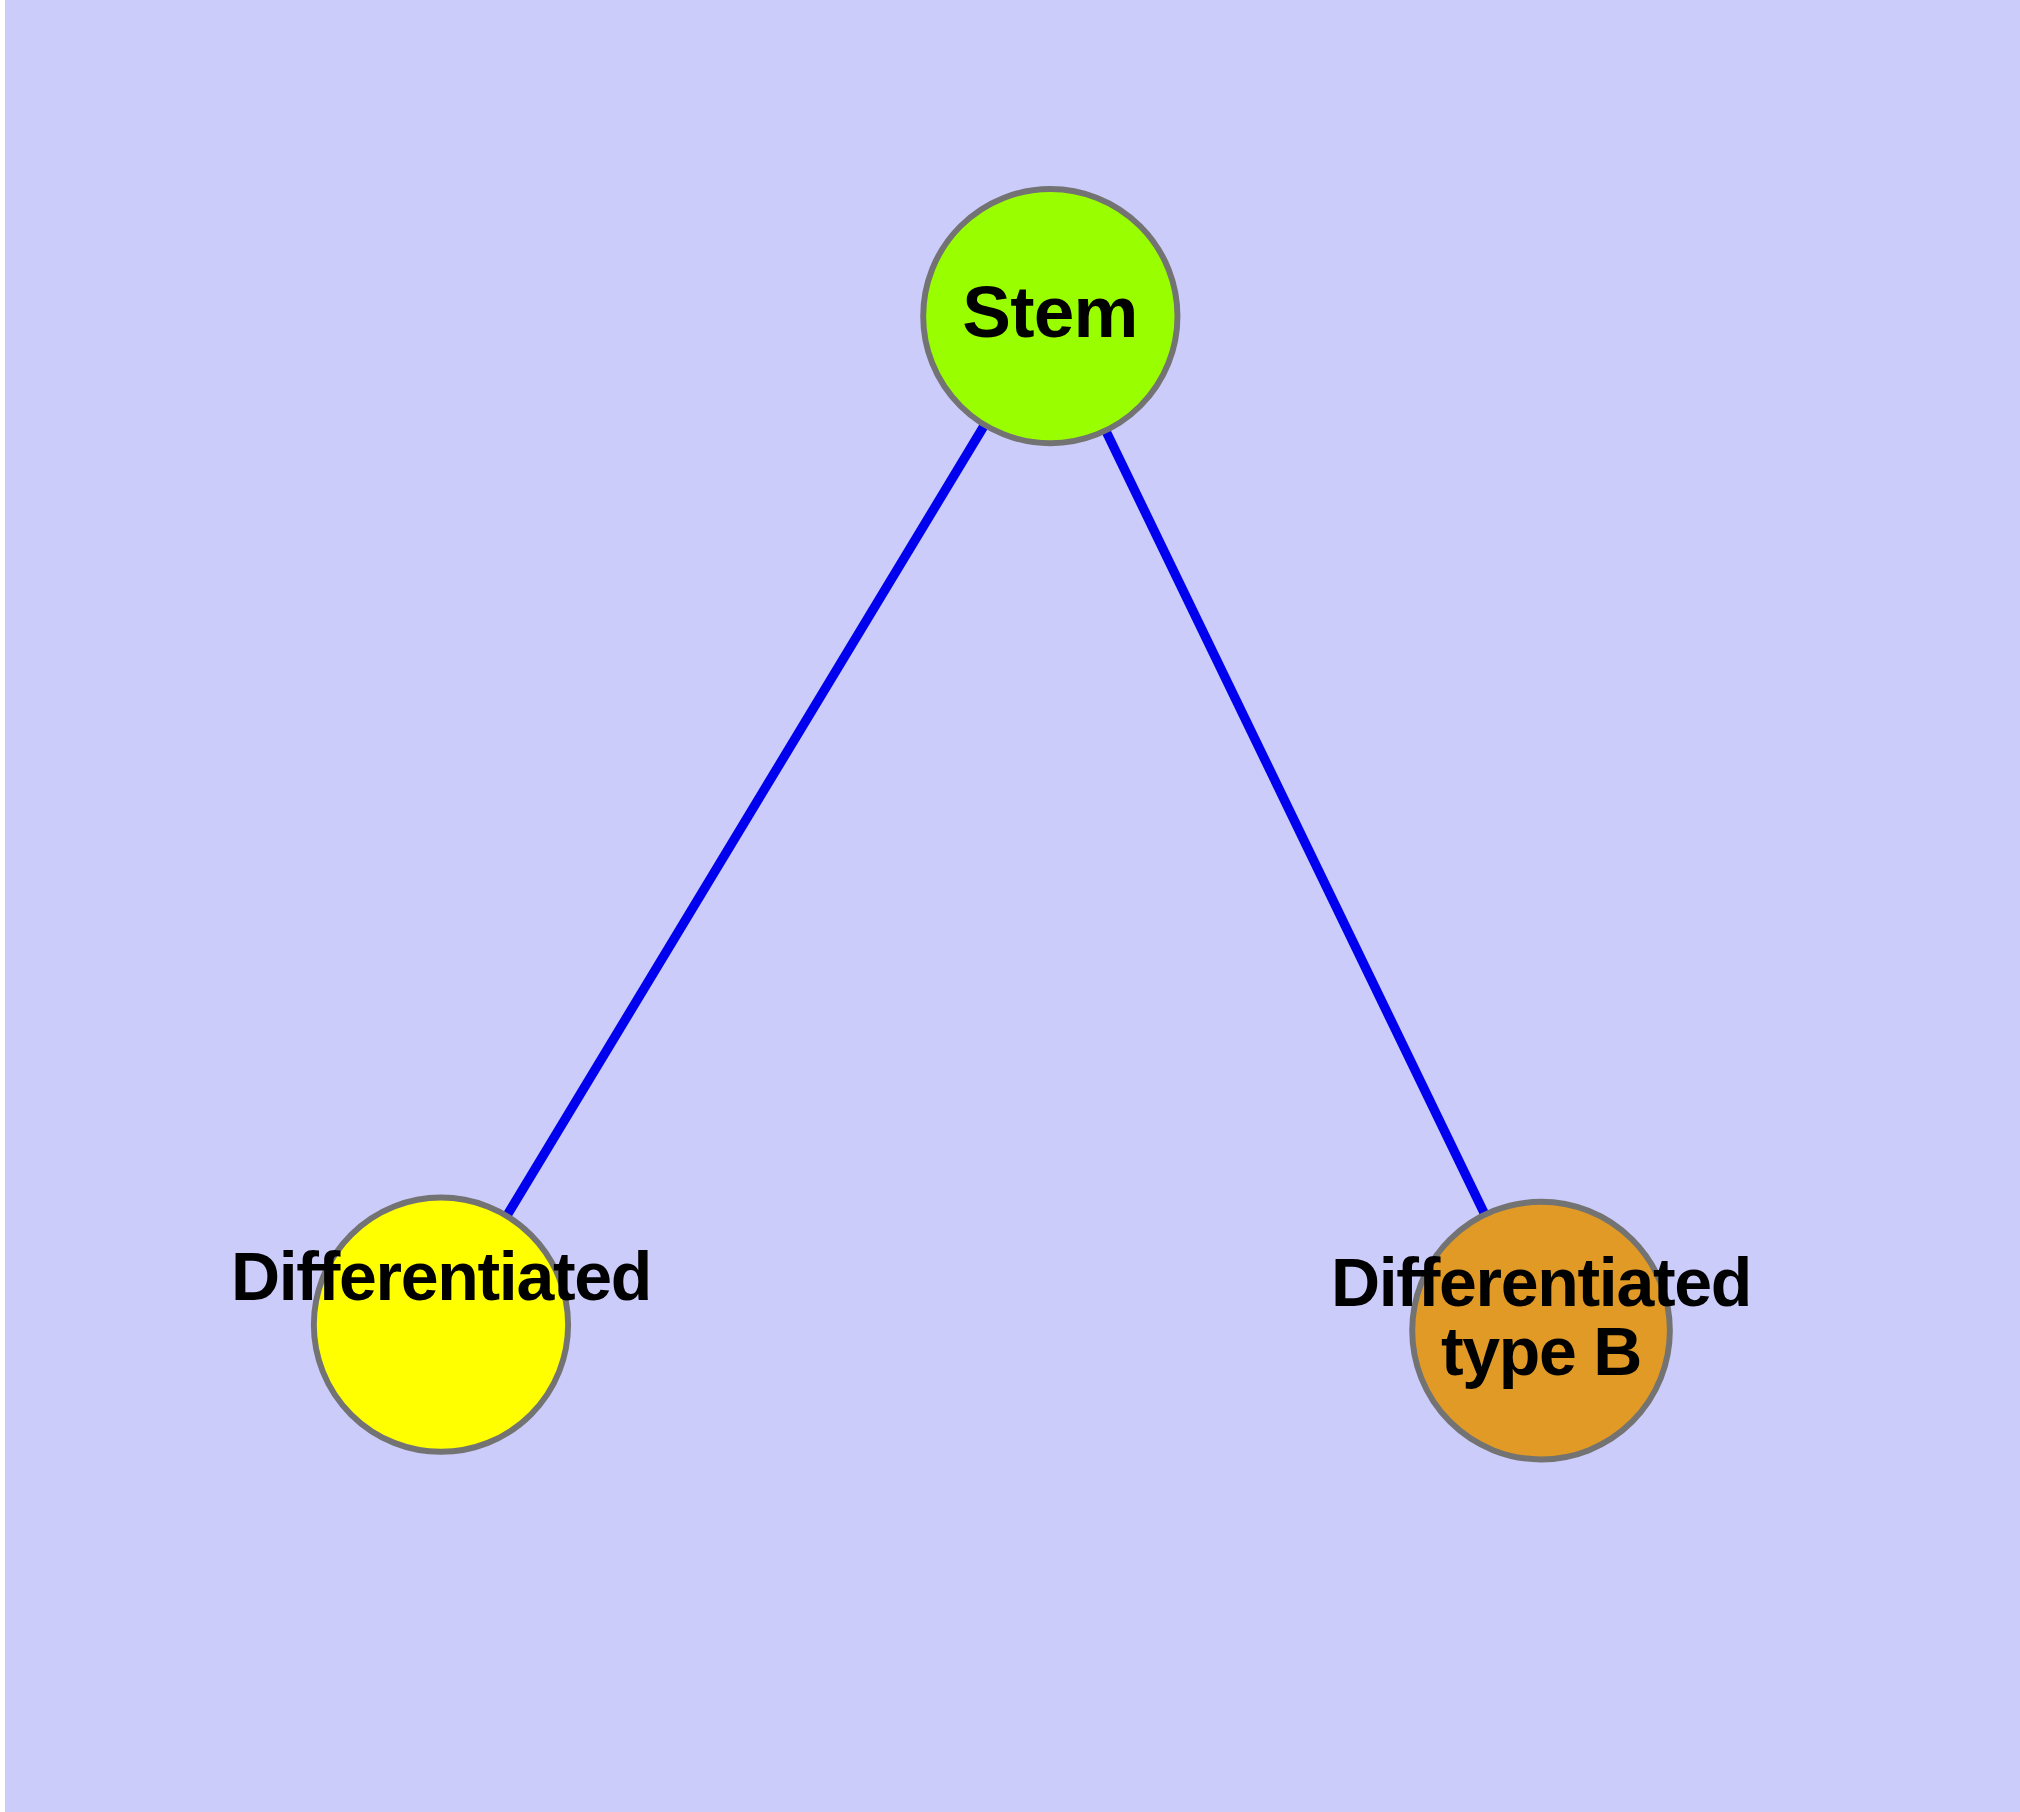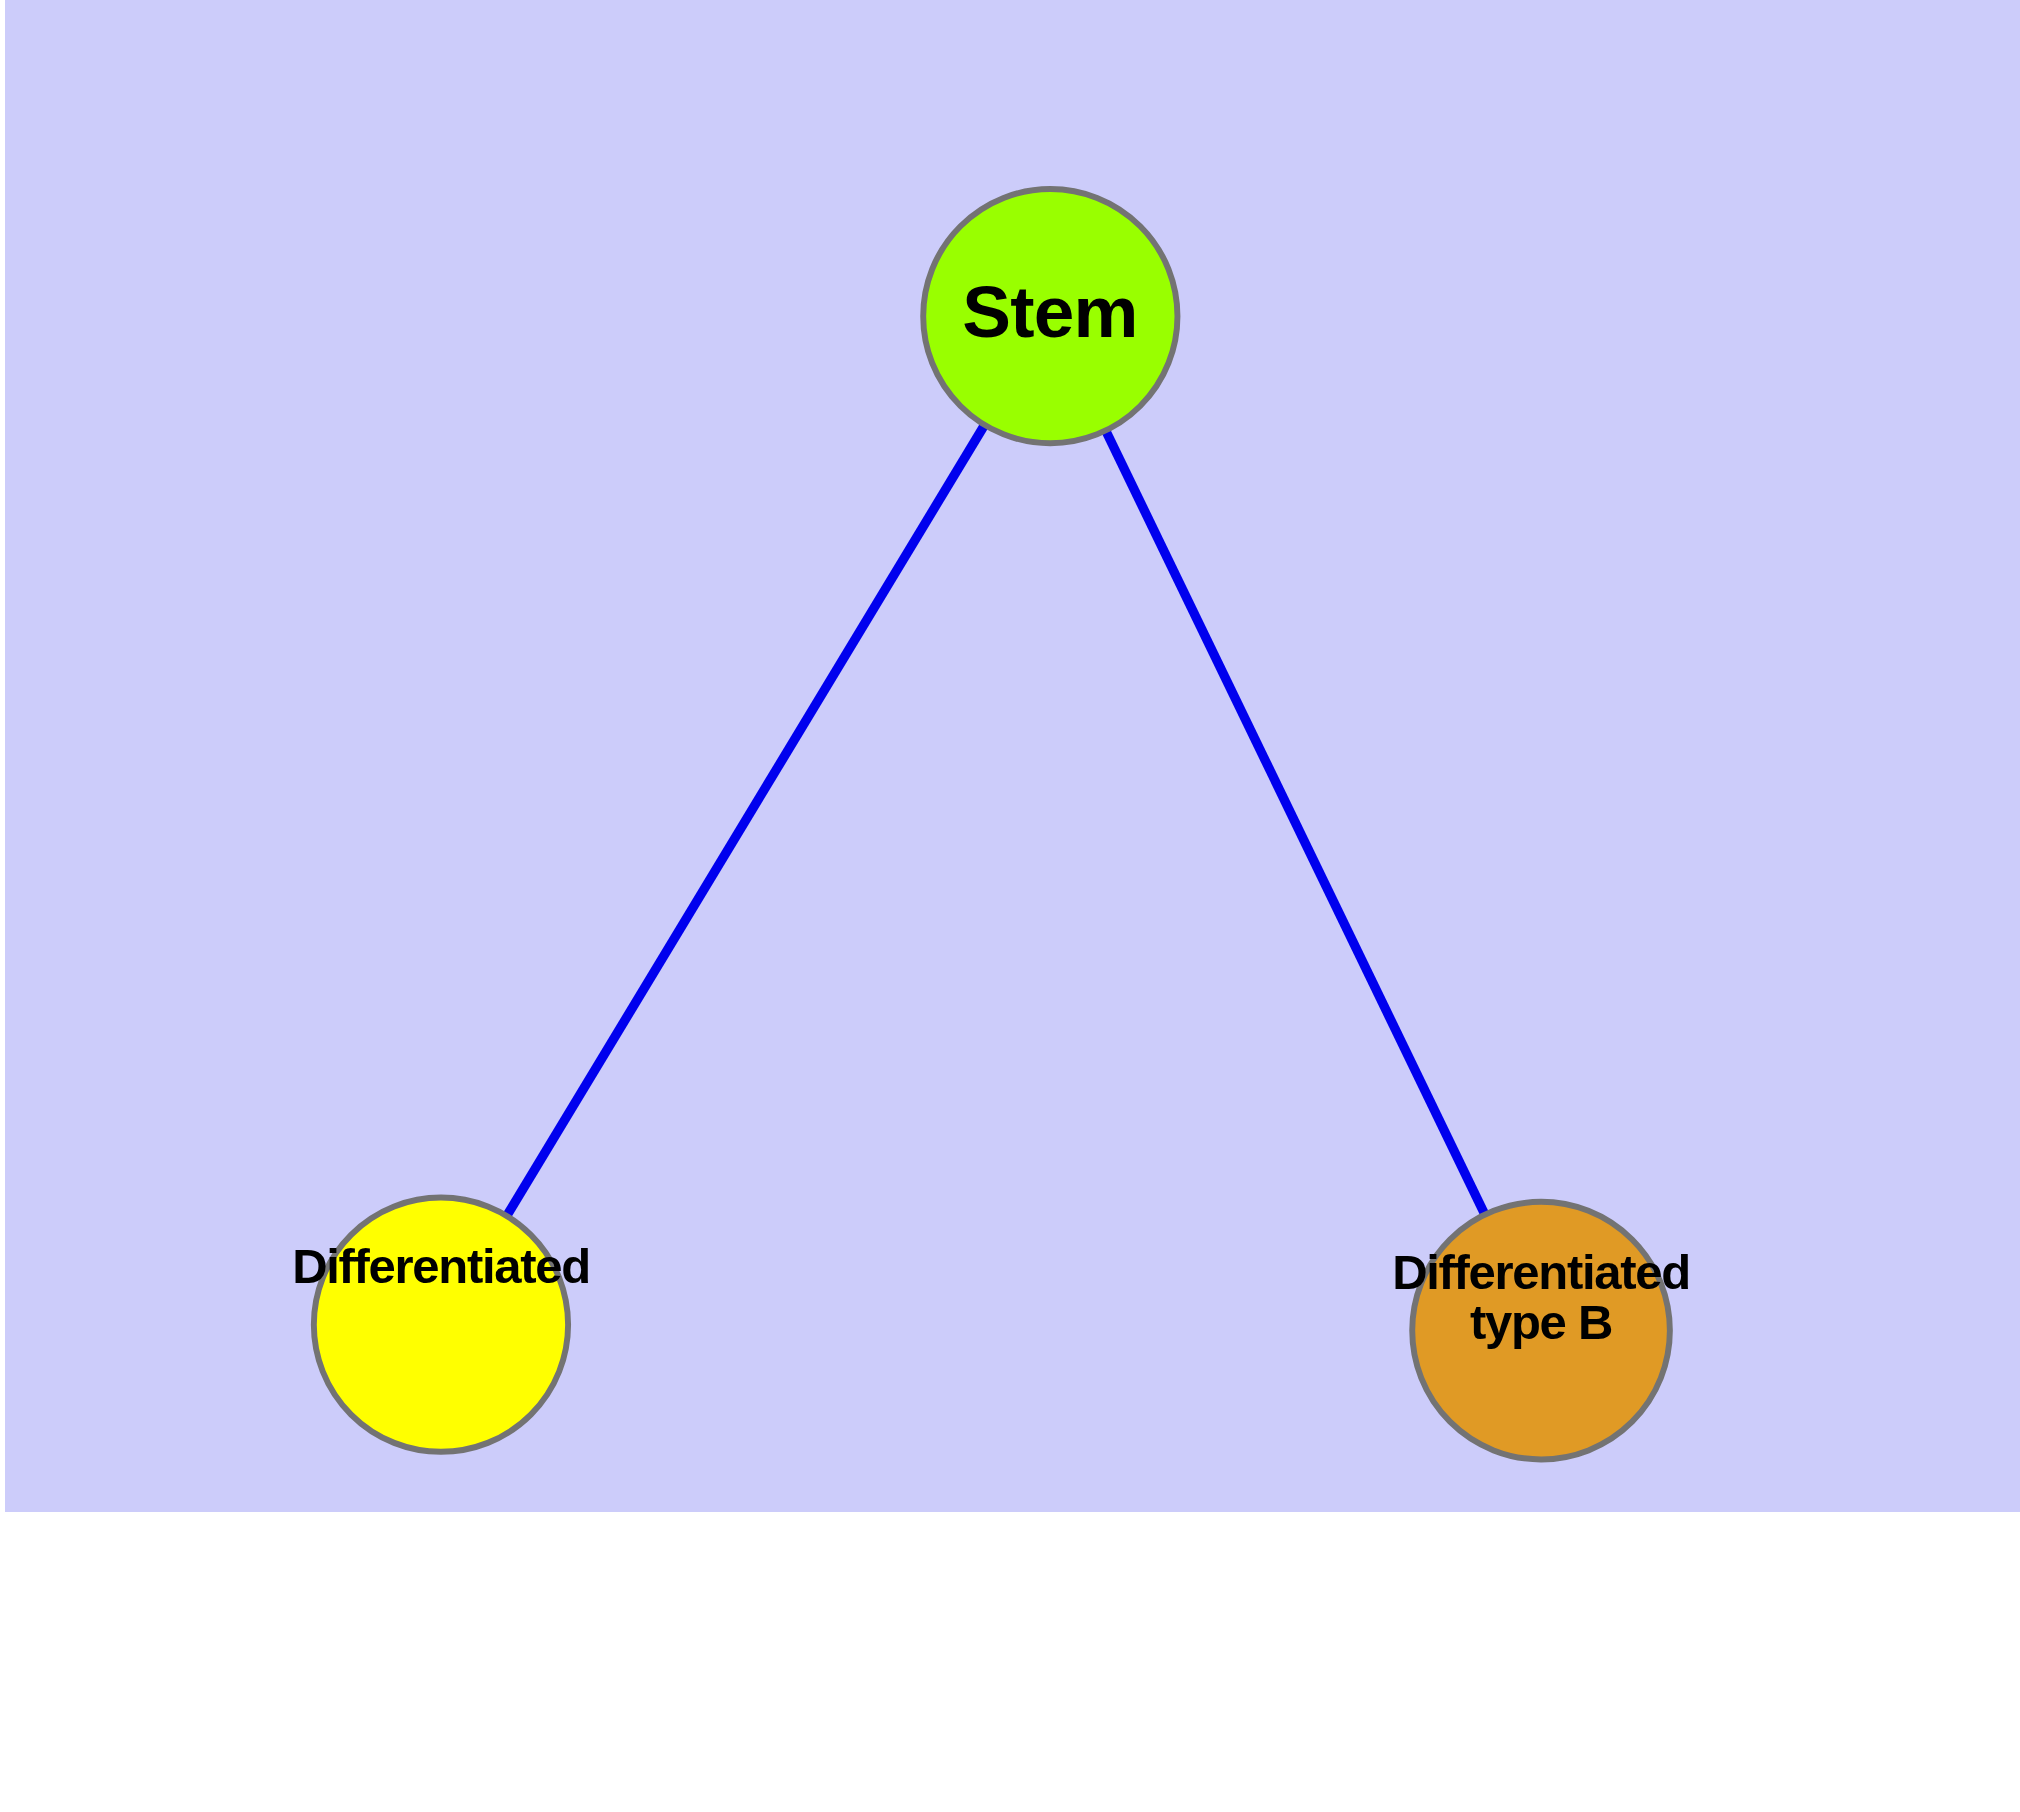--- a/index.html
+++ b/index.html
@@ -4,21 +4,21 @@
 <title>Cell differentiation graph</title>
 <style>
   html, body {
     margin: 0;
     padding: 0;
     background: #ffffff;
   }
   #canvas {
     position: relative;
     width: 2021px;
-    height: 1512px;
+    height: 1812px;
     overflow: hidden;
     background: #ffffff;
     font-family: "Liberation Sans", sans-serif;
   }
   
   #field {
     position: absolute;
     left: 5.1px;
     top: 0;
     width: 2015px;
@@ -40,21 +40,21 @@
     line-height: 1.02;
     white-space: pre;
     pointer-events: none;
     -webkit-font-smoothing: antialiased;
   }
   .label-stem {
     font-size: 73px;
     letter-spacing: -0.8px;
   }
   .label-leaf {
-    font-size: 49px;
+    font-size: 68px;
     letter-spacing: -1.3px;
   }
 </style>
 </head>
 <body>
 
 <div id="canvas">
 
   <div id="field"></div>
 

